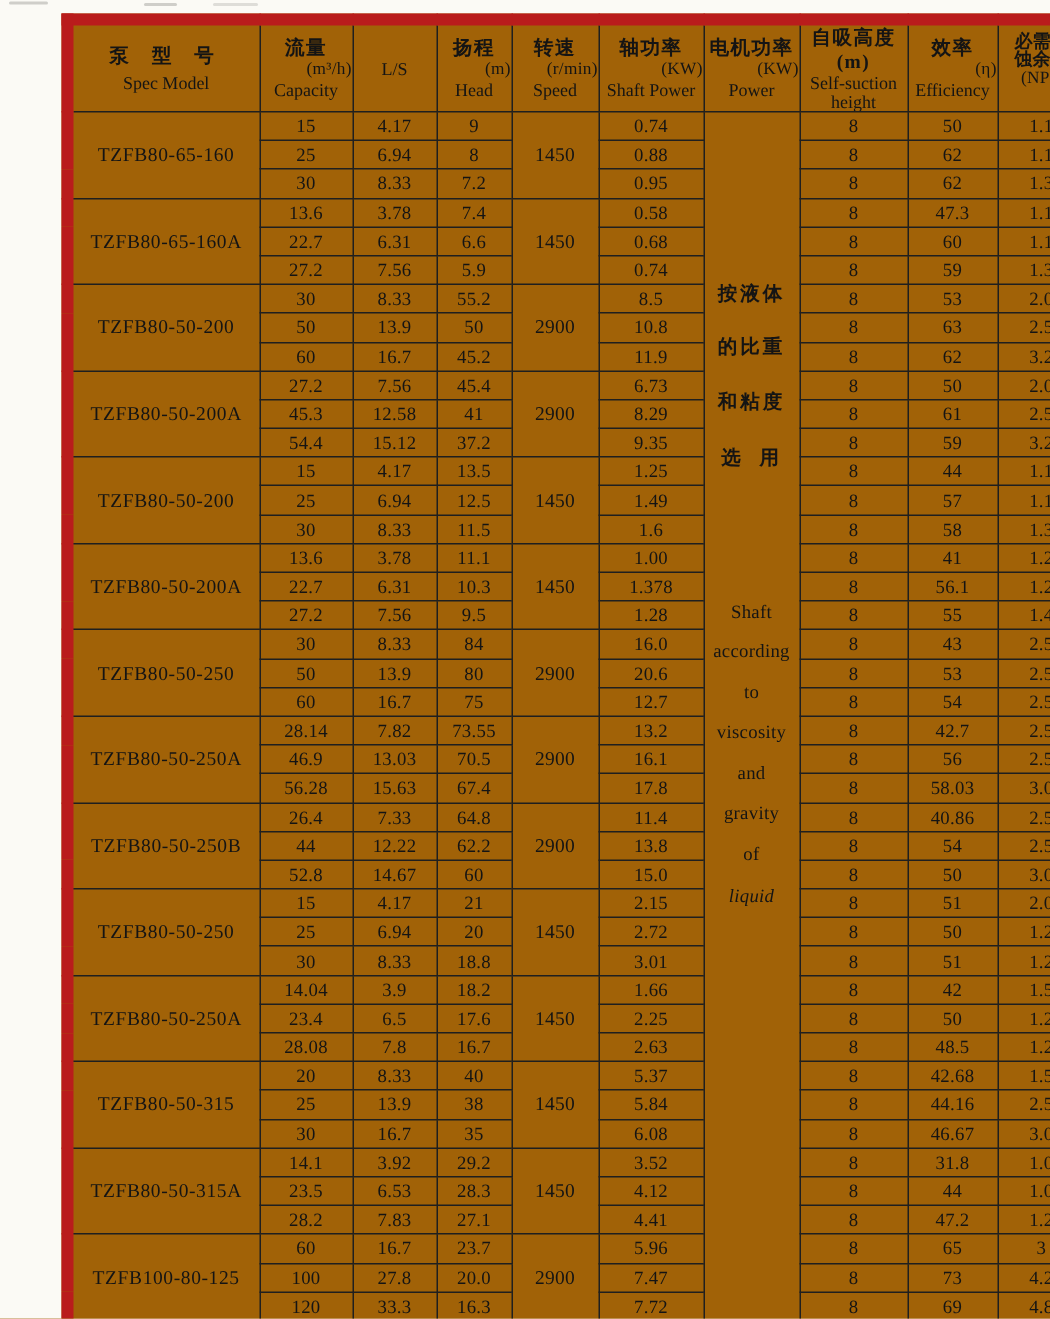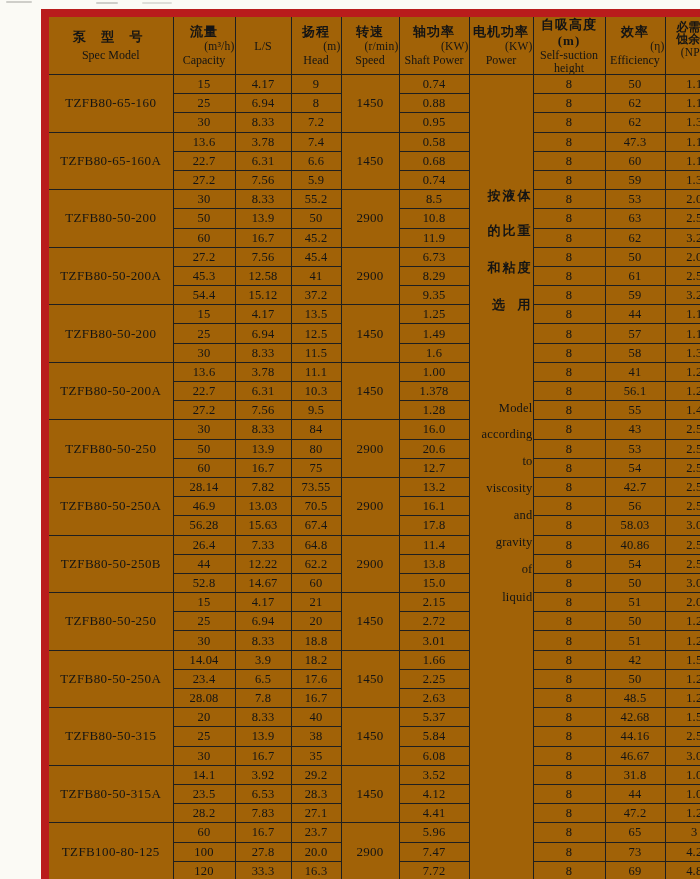--- a/index.html
+++ b/index.html
@@ -47,21 +47,21 @@
     height:18.2px;
     font-size:12.5px;
     line-height:18px;
     letter-spacing:.2px;
   }
   td.model-cell { font-size:13px; letter-spacing:.4px; }
   td.speed-cell { font-size:13px; }
   td.power-cell { position:relative; }
   .power-line {
     position:absolute; left:0; width:100%;
-    text-align:right; font-size:12.5px; line-height:18px;
+    text-align:center; font-size:12.5px; line-height:18px;
     white-space:pre;
   }
   .power-line.zh { font-size:13px; letter-spacing:2px; font-weight:600; }
 </style>
 </head>
 <body>
 
 <div class="page" data-name="document-page">
   <div class="artifact a1" data-name="scan-artifact"></div>
   <div class="artifact a2" data-name="scan-artifact"></div>
@@ -138,28 +138,28 @@
           <td data-name="capacity-cell">15</td>
           <td data-name="ls-cell">4.17</td>
           <td data-name="head-cell">9</td>
           <td data-name="speed-cell" class="speed-cell" rowspan="3">1450</td>
           <td data-name="shaft-power-cell">0.74</td>
           <td data-name="motor-power-note-cell" class="power-cell" rowspan="42">
             <div class="power-line zh" data-name="power-note-line" style="top: 112px;">按液体</div>
             <div class="power-line zh" data-name="power-note-line" style="top: 147px;">的比重</div>
             <div class="power-line zh" data-name="power-note-line" style="top: 184px;">和粘度</div>
             <div class="power-line zh" data-name="power-note-line" style="top: 221px;">选  用</div>
-            <div class="power-line en" data-name="power-note-line" style="top: 324px;">Model</div>
+            <div class="power-line en" data-name="power-note-line" style="top: 324px;">Shaft</div>
             <div class="power-line en" data-name="power-note-line" style="top: 350px;">according</div>
             <div class="power-line en" data-name="power-note-line" style="top: 377px;">to</div>
             <div class="power-line en" data-name="power-note-line" style="top: 404px;">viscosity</div>
             <div class="power-line en" data-name="power-note-line" style="top: 431px;">and</div>
             <div class="power-line en" data-name="power-note-line" style="top: 458px;">gravity</div>
             <div class="power-line en" data-name="power-note-line" style="top: 485px;">of</div>
-            <div class="power-line en" data-name="power-note-line" style="top: 513px;">liquid</div>
+            <div class="power-line en" data-name="power-note-line" style="top: 513px; font-style: italic;">liquid</div>
           </td>
           <td data-name="self-suction-cell">8</td>
           <td data-name="efficiency-cell">50</td>
           <td data-name="npsh-cell">1.1</td>
         </tr>
         <tr data-name="spec-row">
           <td data-name="capacity-cell">25</td>
           <td data-name="ls-cell">6.94</td>
           <td data-name="head-cell">8</td>
           <td data-name="shaft-power-cell">0.88</td>

